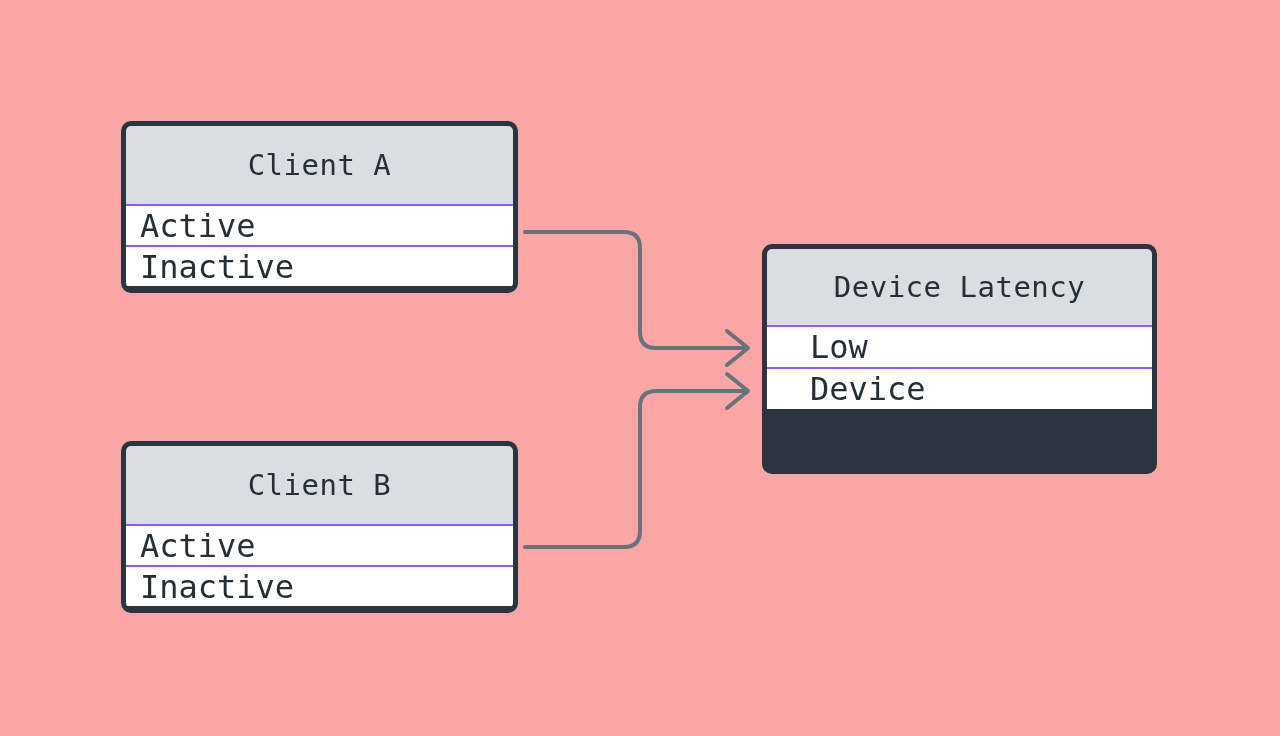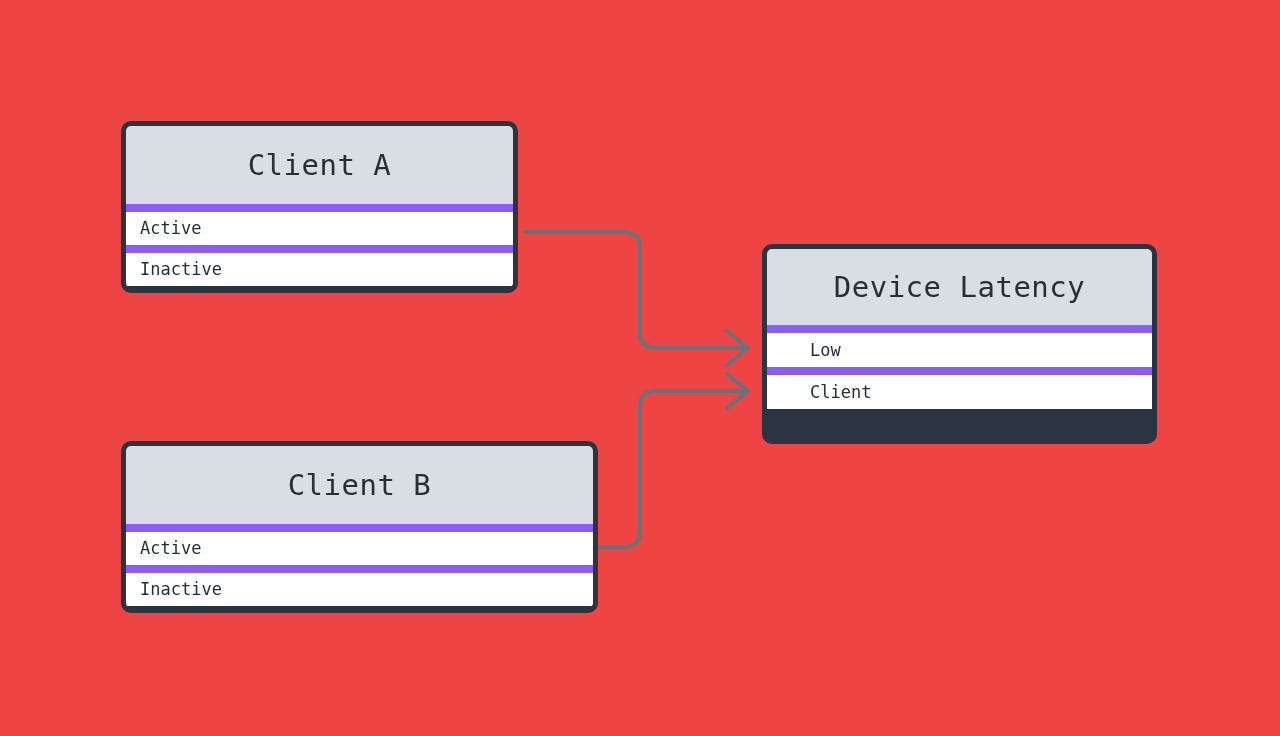--- a/index.html
+++ b/index.html
@@ -4,21 +4,21 @@
 <style>
   html, body {
     margin: 0;
     padding: 0;
     background: #000000;
   }
   #canvas {
     position: relative;
     width: 1280px;
     height: 736px;
-    background: #ef4444;
+    background: #fca5a5;
     overflow: hidden;
     font-family: "DejaVu Sans Mono", "Liberation Mono", monospace;
   }
 
   
   .entity {
     position: absolute;
     box-sizing: border-box;
     border: 5px solid #2b3440;
     border-radius: 10px;
@@ -36,39 +36,39 @@
     align-items: center;
     justify-content: center;
     box-sizing: border-box;
   }
   .entity-rows {
     display: block;
   }
   .entity-row {
     background: #ffffff;
     color: #262f38;
-    font-size: 17px;
+    font-size: 32px;
     line-height: 1;
     display: flex;
     align-items: center;
     padding-left: 14px;
     box-sizing: border-box;
-    border-top: 8px solid #8b5cf6;
+    border-top: 2px solid #8b5cf6;
   }
 
   
   #entity-client-a { left: 121px; top: 121px; width: 397px; height: 172px; }
   #entity-client-a .entity-header { height: 78px; }
   #entity-client-a .entity-row { height: 41px; }
 
-  #entity-client-b { left: 121px; top: 441px; width: 477px; height: 172px; }
+  #entity-client-b { left: 121px; top: 441px; width: 397px; height: 172px; }
   #entity-client-b .entity-header { height: 78px; }
   #entity-client-b .entity-row { height: 41px; }
 
-  #entity-device-latency { left: 762px; top: 244px; width: 395px; height: 200px; }
+  #entity-device-latency { left: 762px; top: 244px; width: 395px; height: 230px; }
   #entity-device-latency .entity-header { height: 76px; }
   #entity-device-latency .entity-row { height: 42px; padding-left: 43px; }
 
   
   #connectors {
     position: absolute;
     left: 0;
     top: 0;
     width: 1280px;
     height: 736px;
@@ -115,17 +115,17 @@
     <div class="entity-rows">
       <div class="entity-row">Active</div>
       <div class="entity-row">Inactive</div>
     </div>
   </div>
 
   <div class="entity" id="entity-device-latency">
     <div class="entity-header">Device Latency</div>
     <div class="entity-rows">
       <div class="entity-row">Low</div>
-      <div class="entity-row">Client</div>
+      <div class="entity-row">Device</div>
     </div>
   </div>
 
 </div>
 
 </body></html>

